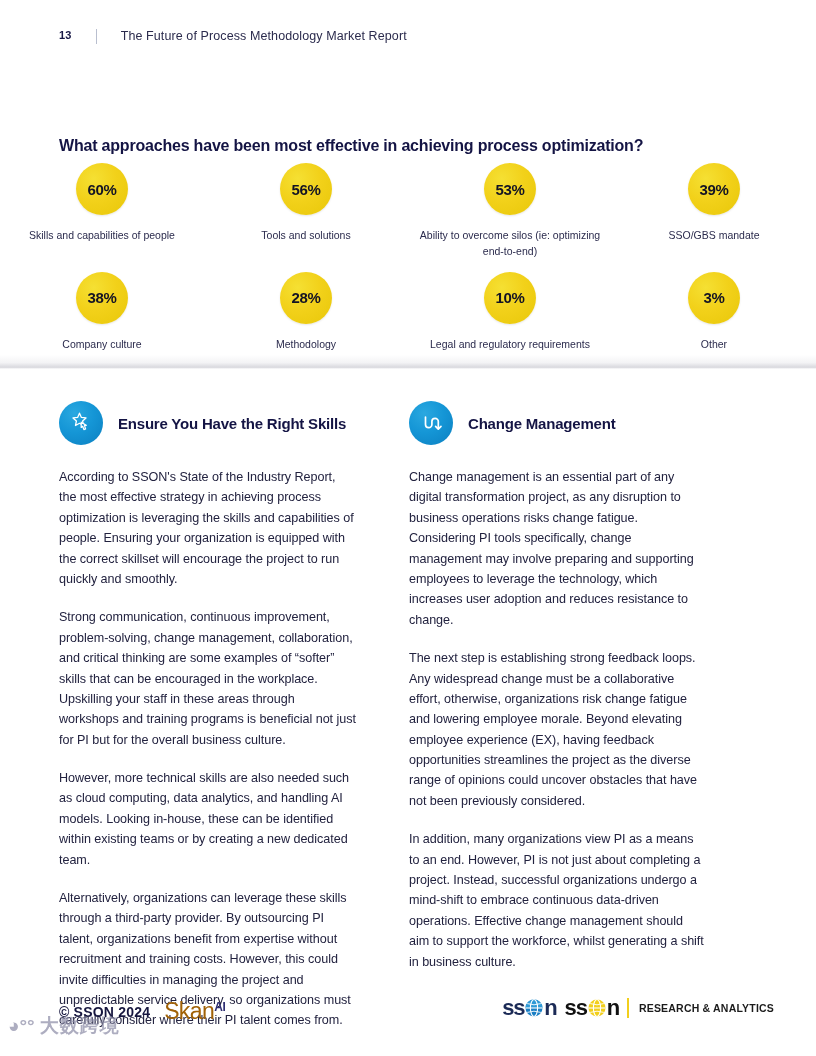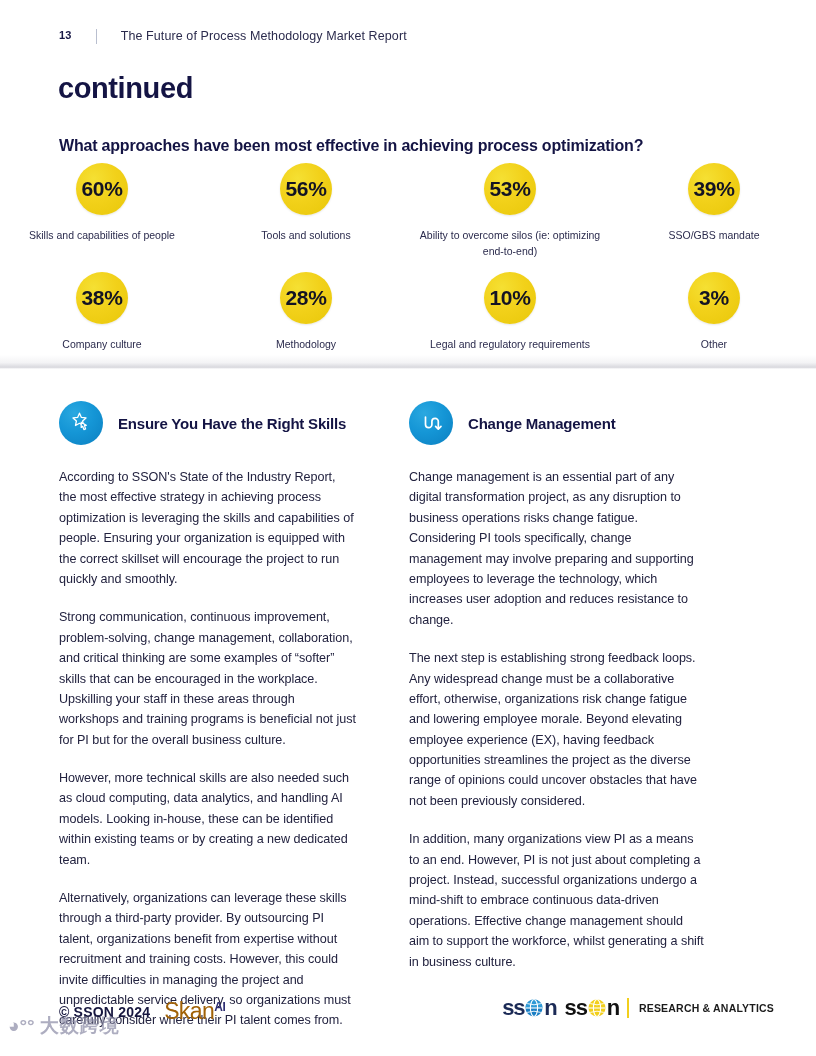--- a/index.html
+++ b/index.html
@@ -90,21 +90,21 @@
     width: 52px;
     height: 52px;
     border-radius: 50%;
     background: radial-gradient(circle at 34% 30%, #f5e033 0%, #f2d11a 45%, #e8c709 100%);
     display: flex;
     align-items: center;
     justify-content: center;
     box-shadow: 0 1px 2px rgba(0,0,0,0.10);
   }
   .bubble-val {
-    font-size: 21px;
+    font-size: 15px;
     font-weight: 800;
     color: #131324;
     letter-spacing: -0.3px;
   }
   .stat-label {
     margin-top: 13px;
     font-size: 10.5px;
     color: #2b2b4d;
     text-align: center;
     line-height: 1.5;
@@ -268,21 +268,20 @@
 <body>
 
 <div class="page">
 
   <div class="header">
     <span class="page-num">13</span>
     <span class="header-rule"></span>
     <span class="header-title">The Future of Process Methodology Market Report</span>
   </div>
 
-  <div class="continued">continued</div>
 
   <div class="question">What approaches have been most effective in achieving process optimization?</div>
 
   <div class="stats">
     <div class="stats-row">
       <div class="stat">
         <div class="bubble">
           <span class="bubble-val">60%</span>
         </div>
         <div class="stat-label">Skills and capabilities of people</div>

